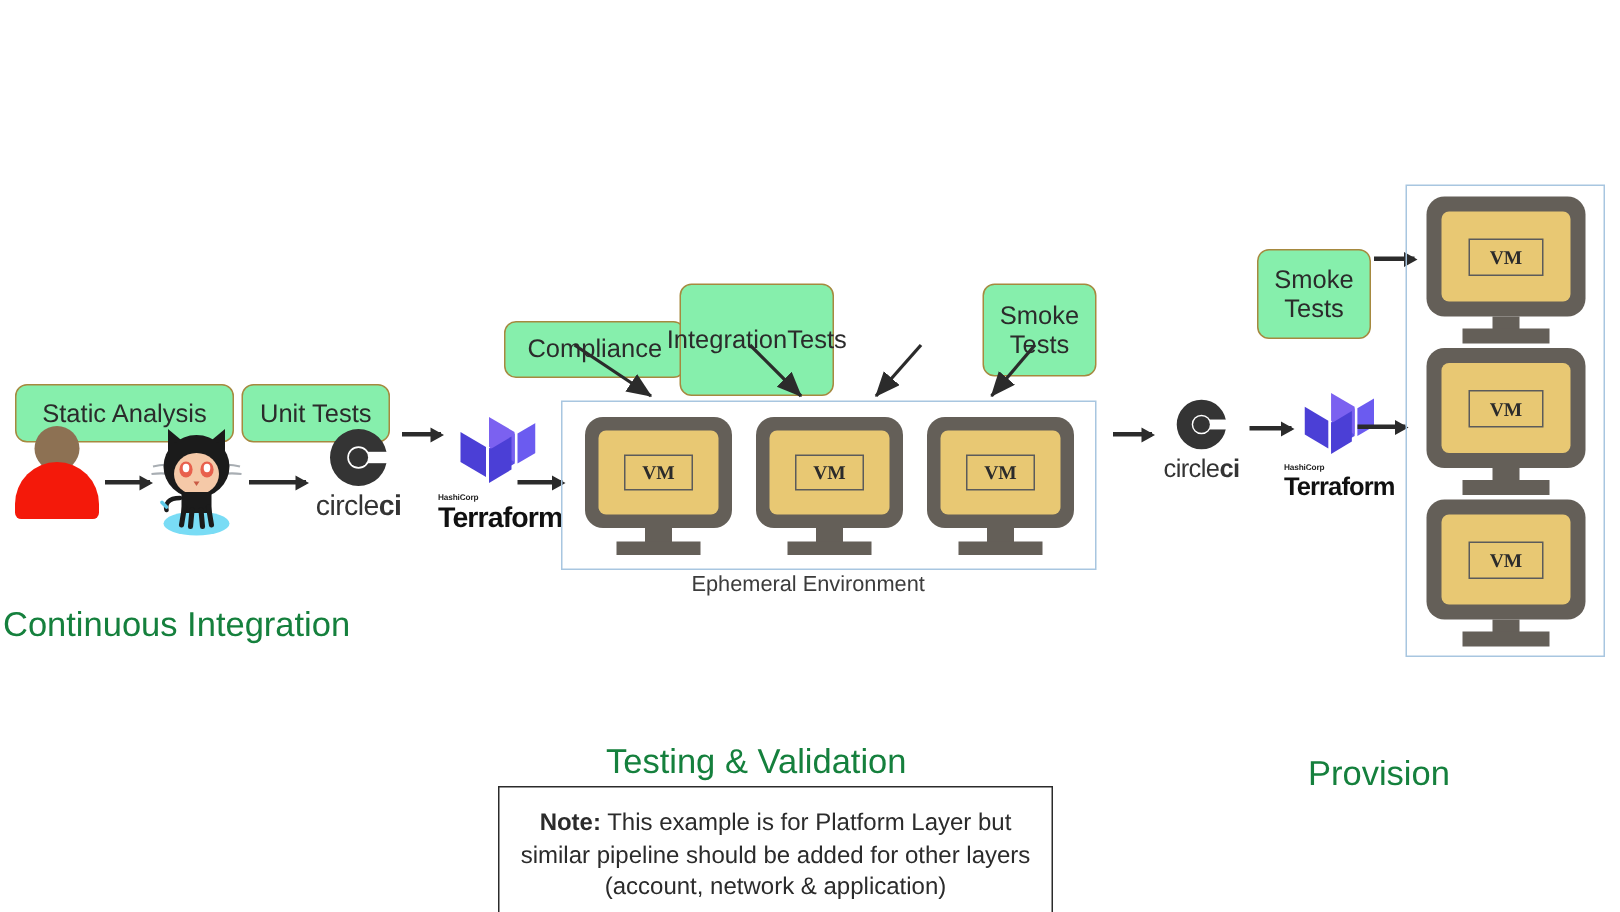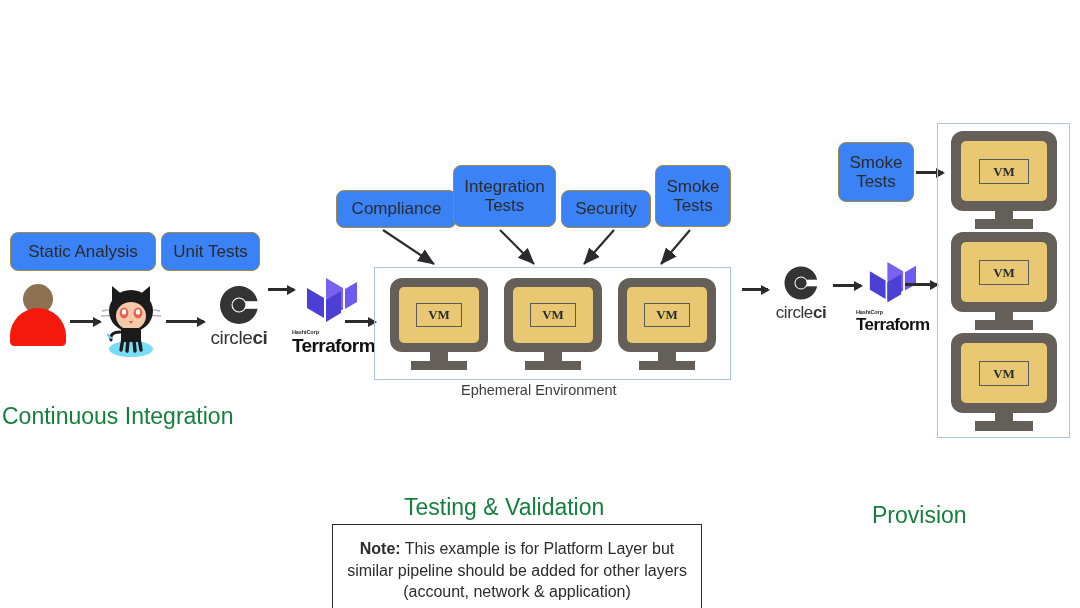--- a/index.html
+++ b/index.html
@@ -16,32 +16,33 @@
     position: relative;
     width: 1080px;
     height: 608px;
     background: #ffffff;
     overflow: hidden;
   }
 
   
   .task-box {
     position: absolute;
-    background: #3b82f6;
+    background: #86efac;
     border: 1px solid #a6893f;
     border-radius: 8px;
     display: flex;
     align-items: center;
     justify-content: center;
     text-align: center;
     color: #2b2b2b;
     font-size: 17px;
     line-height: 1.12;
     box-sizing: border-box;
     padding: 2px 6px;
+    margin-top: 24px;
   }
 
   
   .section-label {
     position: absolute;
     font-size: 23px;
     color: #15803d;
     white-space: nowrap;
   }
   .small-label {
@@ -266,28 +267,25 @@
     <div class="tf-hashicorp">HashiCorp</div>
     <div class="tf-word">Terraform</div>
   </div>
 
   <div class="arrow-h" style="left:345px; top:320px; width:30px;"></div>
 
   <div class="task-box" style="left:336px; top:190px; width:121px; height:38px;">
     <span>Compliance</span>
   </div>
 
-  <div class="task-box" style="left:453px; top:165px; width:103px; height:62px; flex-direction:column;">
+  <div class="task-box" style="left:453px; top:165px; width:103px; height:75px; flex-direction:row;">
     <span>Integration</span>
     <span>Tests</span>
   </div>
 
-  <div class="task-box" style="left:561px; top:190px; width:90px; height:38px;">
-    <span>Security</span>
-  </div>
 
   <div class="task-box" style="left:655px; top:165px; width:76px; height:62px; flex-direction:column;">
     <span>Smoke</span>
     <span>Tests</span>
   </div>
 
   <svg class="arrow-svg" style="left:0; top:0; width:1080px; height:608px;">
     <defs>
       <marker id="ah" markerWidth="9" markerHeight="9" refX="7.2" refY="3.2" orient="auto">
         <path d="M0,0 L7.6,3.2 L0,6.4 Z" fill="#2b2b2b"></path>

